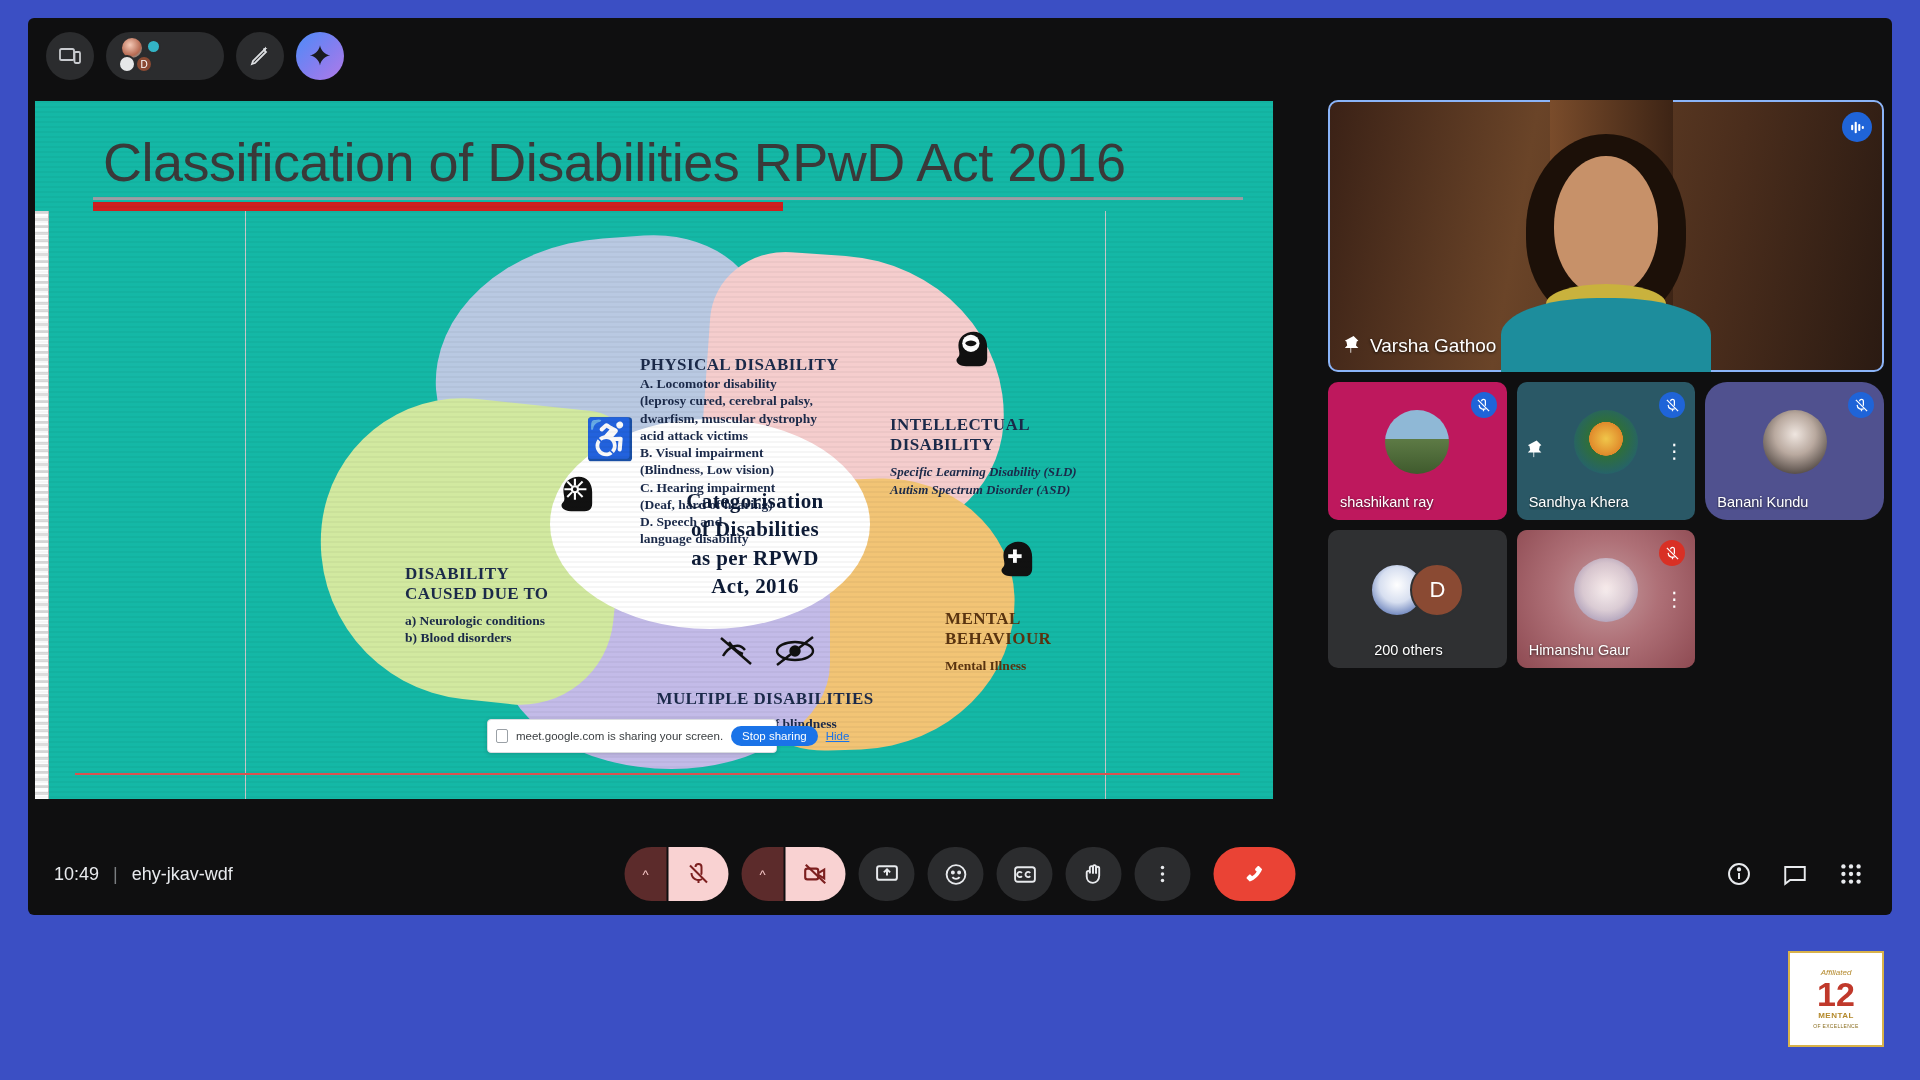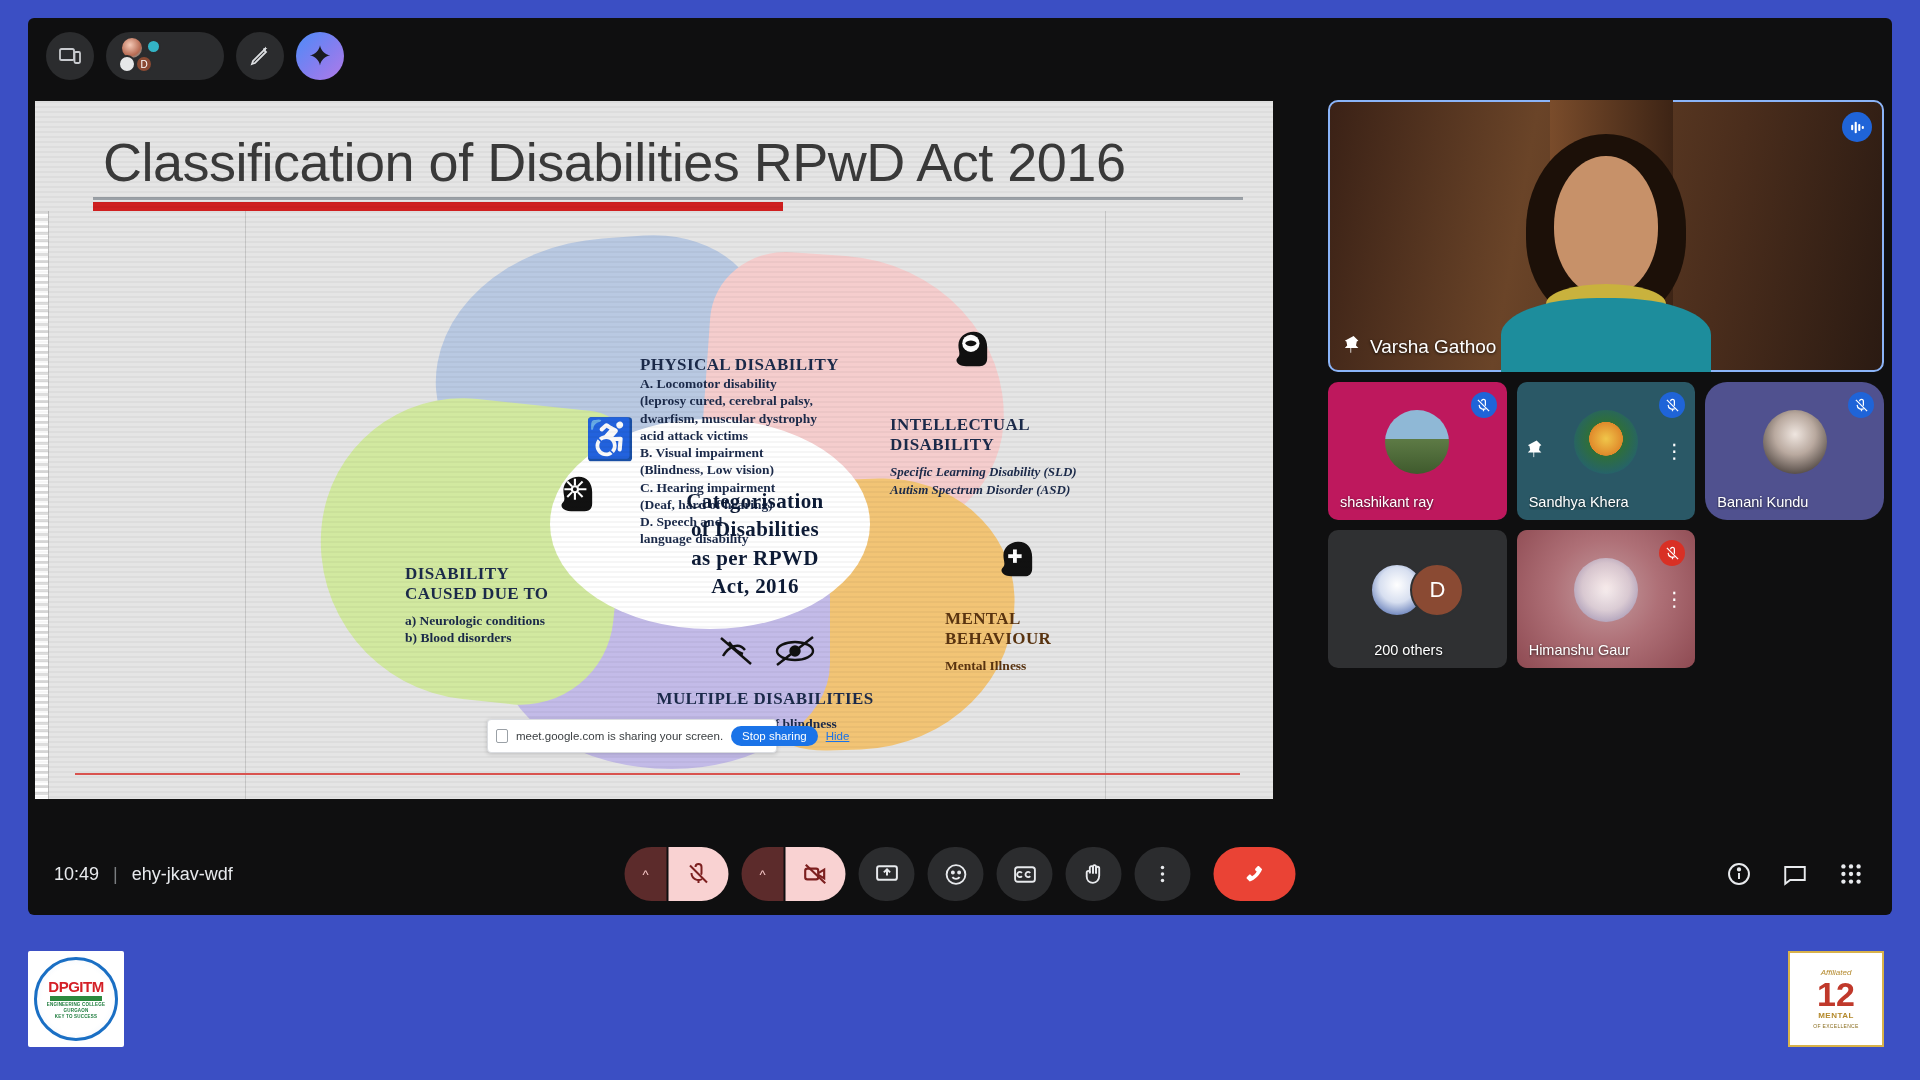--- a/index.html
+++ b/index.html
@@ -61,21 +61,21 @@
     background: linear-gradient(135deg,#4c8cf8 0%, #7f7ff0 50%, #b07ae8 100%);
     display: flex; align-items: center; justify-content: center; flex: none; cursor: pointer;
   }
 
   
   .stage { position: absolute; left: 0; top: 76px; right: 0; bottom: 82px; }
 
   
   .share-panel {
     position: absolute; left: 6px; top: 6px;
-    width: 1240px; height: 700px; background: #e5e5e5; overflow: hidden;
+    width: 1240px; height: 700px; background: #14b8a6; overflow: hidden;
     border: 1px solid #111;
     text-decoration: underline;
   }
   .scan { position:absolute; inset:0;
     background: repeating-linear-gradient(180deg, rgba(0,0,0,.035) 0 2px, rgba(0,0,0,0) 2px 5px);
     pointer-events:none; z-index: 6; }
   .slide-title {
     position: absolute; left: 68px; top: 30px;
     font-family: "Liberation Sans", sans-serif;
     font-size: 54px; color: #3a3a3a; white-space: nowrap; letter-spacing: -.5px;
@@ -159,21 +159,21 @@
   }
   .sp-hair { position:absolute; left:50%; top:6px; transform:translateX(-50%);
     width:160px; height:190px; border-radius:50% 50% 45% 45%; background:#1c1008; }
   .sp-face { position:absolute; left:50%; top:28px; transform:translateX(-50%);
     width:104px; height:140px; border-radius:50% 50% 48% 48%; background:#c79169; }
   .sp-body { position:absolute; left:50%; bottom:0; transform:translateX(-50%);
     width:210px; height:80px; border-radius:46% 46% 0 0; background:#1d8d9c; }
   .sp-scarf{ position:absolute; left:50%; bottom:54px; transform:translateX(-50%);
     width:120px; height:40px; border-radius:50%; background:#c9b23d; }
   .spk-label {
-    position: absolute; left: 16px; bottom: 14px; display: flex; align-items: center; gap: 10px;
+    position: absolute; left: 16px; bottom: 14px; display: flex; gap: 10px;
     color: #fff; font-size: 19px; text-shadow: 0 1px 3px rgba(0,0,0,.8);
   }
   .jam-badge {
     position: absolute; right: 12px; top: 12px; width: 30px; height: 30px; border-radius: 50%;
     background: #1f64d8; display: flex; align-items: center; justify-content: center;
   }
 
   .grid {
     position: absolute; left: 0; top: 282px; width: 556px;
     display: grid; grid-template-columns: repeat(3, 1fr); gap: 10px;
@@ -657,29 +657,20 @@
             <circle cx="5" cy="19" r="2"></circle>
               <circle cx="12" cy="19" r="2"></circle>
               <circle cx="19" cy="19" r="2"></circle>
           </svg>
         </div>
       </div>
     </div>
   </div>
 
   <div class="banner">
-    <div class="logo-box">
-      <div class="logo-circ">
-        <div class="logo-dpg">DPGITM</div>
-        <div class="logo-bar"></div>
-        <div class="logo-sub">ENGINEERING COLLEGE</div>
-        <div class="logo-sub">GURGAON</div>
-        <div class="logo-sub">KEY TO SUCCESS</div>
-      </div>
-    </div>
 
 
     <div class="years-badge">
       <div class="yb-top">Affiliated</div>
       <div class="yb-num">12</div>
       <div class="yb-txt">MENTAL</div>
       <div class="yb-bot">OF EXCELLENCE</div>
     </div>
   </div>
 

